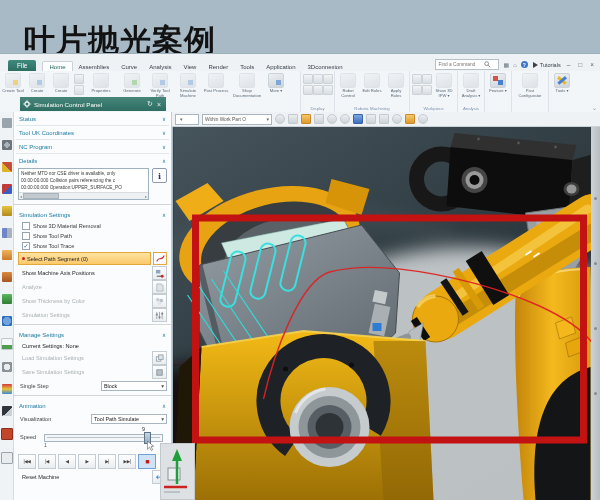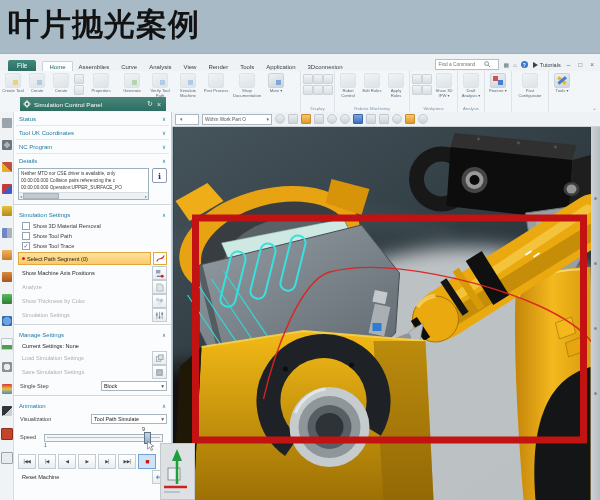--- a/index.html
+++ b/index.html
@@ -1,20 +1,20 @@
 <!DOCTYPE html>
 <html><head>
 <meta charset="utf-8">
 <style>
   html,body{margin:0;padding:0;background:#555;}
   #stage{position:relative;width:600px;height:500px;overflow:hidden;background:#a9bac7;
          font-family:"Liberation Sans",sans-serif;-webkit-font-smoothing:antialiased;}
   
   #title-bar{position:absolute;left:0;top:0;width:600px;height:53px;background:#a9bac7;}
-  #title-bar h1{margin:0;padding:4px 0 0 8px;font:bold 31px "DejaVu Serif",serif;color:#121212;letter-spacing:1px;}
+  #title-bar h1{margin:16px;padding:4px 0 0 8px;font:bold 31px "DejaVu Serif",serif;color:#121212;letter-spacing:1px;}
   
   #menubar{position:absolute;left:0;top:53px;width:600px;height:18px;background:#eef2f5;
            border-top:1px solid #9fb0bd;border-bottom:1px solid #d8dee3;display:flex;align-items:flex-end;}
   .file-btn{margin:2px 6px 1px 8px;background:linear-gradient(#3f8a7d,#2c6e62);color:#fff;font-size:6.5px;
             padding:2px 9px;border-radius:2px 2px 0 0;}
   .tab{font-size:6px;color:#39414a;padding:2px 6px;}
   .tab.active{background:#fbfdfe;border:1px solid #c9d2d8;border-bottom:none;border-radius:2px 2px 0 0;color:#1d6a60;}
   #menu-right{margin-left:auto;display:flex;align-items:center;gap:4px;padding-right:4px;margin-bottom:2px;}
   .search-box{display:flex;align-items:center;background:#fff;border:1px solid #b6c0c8;height:9px;width:58px;padding:0 2px;}
   .search-box input{border:none;outline:none;width:46px;font-size:4.8px;color:#8a949c;background:transparent;padding:0;}

